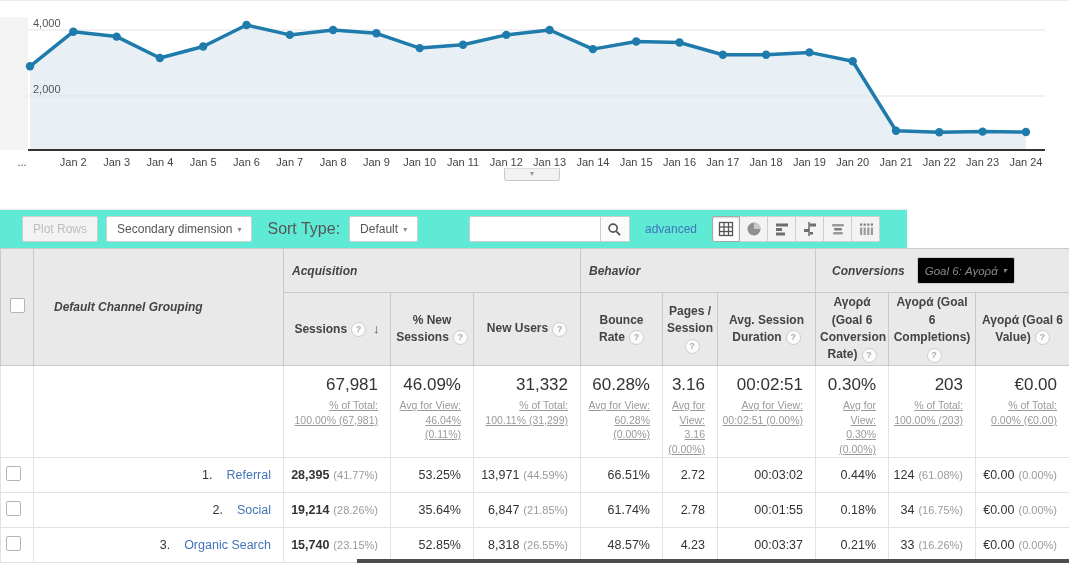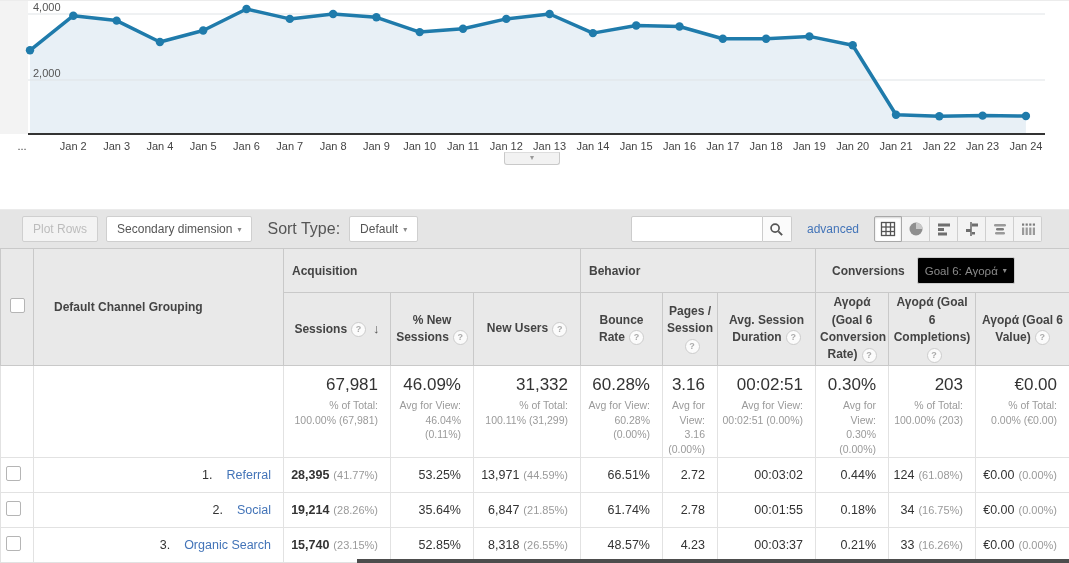--- a/index.html
+++ b/index.html
@@ -1,39 +1,39 @@
 <!DOCTYPE html>
 <html><head>
 <meta charset="utf-8">
 <style>
   html,body{margin:0;padding:0;background:#fff;}
   #app{position:relative;width:1069px;height:563px;overflow:hidden;background:#fff;
        font-family:"Liberation Sans",sans-serif;border-top:1px solid #ececec;box-sizing:border-box;}
 
   
-  .chart-section{position:absolute;top:0;left:0;width:1010px;height:163px;}
+  .chart-section{position:absolute;top:16px;left:0;width:1010px;height:163px;}
   #chart-svg{display:block;font-family:"Liberation Sans",sans-serif;}
   .chart-handle{position:absolute;left:504px;top:151px;width:54px;height:11px;background:#f2f2f2;
      border:1px solid #c9c9c9;border-top-color:#ddd;border-radius:0 0 3px 3px;text-align:center;
      font-size:8px;line-height:9px;color:#999;cursor:pointer;}
 
   
   .primary-row{position:absolute;top:163px;left:0;width:1069px;height:45px;background:#fff;
      border-bottom:1px solid #e0e0e0;display:flex;align-items:center;padding-left:8px;
      box-sizing:border-box;font-size:12px;}
   .pd-label{color:#666;}
   .pd-selected{color:#444;font-weight:bold;margin-left:10px;}
   .pd-link{color:#4374b8;margin-left:24px;cursor:pointer;}
   .pd-other{color:#4374b8;margin-left:24px;cursor:pointer;}
   .caret{font-size:8px;color:#888;margin-left:5px;vertical-align:1px;}
   .notch{position:absolute;left:159px;top:40px;width:9px;height:9px;background:#fff;
      border-left:1px solid #ccc;border-top:1px solid #ccc;transform:rotate(45deg);}
 
   
-  .toolbar{position:absolute;top:208px;left:0;width:1069px;height:39px;background:#e5e5e5;
+  .toolbar{position:absolute;top:208px;left:0;width:907px;height:39px;background:#5eead4;
      border-top:1px solid #ebebeb;display:flex;align-items:center;box-sizing:border-box;
      padding:0 27px 0 22px;}
   .btn{height:26px;border:1px solid #cfcfcf;border-radius:2px;background:#fff;font-size:12px;
      color:#555;display:inline-flex;align-items:center;padding:0 10px;box-sizing:border-box;cursor:pointer;}
   .btn.disabled{background:#f3f3f3;color:#bcbcbc;cursor:default;}
   .sort-label{font-size:16px;color:#555;margin:0 9px 0 15px;}
   .gap{margin-left:8px;}
   .search-wrap{margin-left:auto;display:flex;align-items:center;}
   .search-input{width:132px;height:26px;border:1px solid #ccc;border-radius:2px 0 0 2px;
      box-sizing:border-box;padding:0 6px;font-size:12px;outline:none;background:#fff;}
@@ -45,36 +45,36 @@
      display:flex;align-items:center;justify-content:center;box-sizing:border-box;cursor:pointer;}
   .vbtn:first-child{border-left:1px solid #cfcfcf;border-radius:2px 0 0 2px;}
   .vbtn:last-child{border-radius:0 2px 2px 0;}
   .vbtn.active{background:#fff;border:1px solid #a8a8a8;box-shadow:inset 0 1px 2px rgba(0,0,0,.18);}
 
   
   .table-section{position:absolute;top:247px;left:0;width:1069px;}
   table{border-collapse:collapse;table-layout:fixed;width:1069px;font-size:12px;}
   th,td{border:1px solid #ddd;padding:0;box-sizing:border-box;overflow:hidden;}
   thead th{background:#e9e9e9;border-color:#c9c9c9;color:#444;font-weight:bold;}
-  .group-row th{height:44px;vertical-align:middle;}
+  .group-row th{height:44px;vertical-align:middle;font-style:italic;}
   .ghead{text-align:left;padding-left:8px;font-size:12px;}
   .conv-inner{display:flex;align-items:center;gap:12px;padding-left:8px;}
   .goal-select{height:25px;background:#000000;border:1px solid #ccc;border-radius:2px;color:#8a8a8a;
      font-weight:normal;font-size:11.5px;display:inline-flex;align-items:center;padding:0 7px;cursor:pointer;}
   .cols-row th{height:73px;vertical-align:middle;text-align:center;font-size:12px;padding:0 4px;line-height:1.45;}
   .dim-head{text-align:left;padding-left:20px;font-size:12px;vertical-align:middle;}
   .cb-cell{text-align:center;vertical-align:middle;}
   .cbx{display:inline-block;width:13px;height:13px;border:1px solid #b5b5b5;border-radius:2px;background:#fff;cursor:pointer;}
   .q{display:inline-block;width:13px;height:13px;border-radius:50%;border:1px solid #ccc;background:#fbfbfb;
      color:#aaa;font-size:9px;line-height:13px;text-align:center;font-weight:bold;margin-left:4px;vertical-align:middle;cursor:default;}
   .sort-arrow{margin-left:7px;color:#555;font-size:13px;font-weight:bold;}
   tbody td{background:#fff;border-color:#e2e2e2;}
   .totals td{height:87px;vertical-align:top;text-align:right;padding:9px 12px 0 4px;}
   .tot-val{font-size:17px;color:#333;}
-  .tot-sub{font-size:10.5px;color:#9a9a9a;margin-top:3px;line-height:1.4;}
+  .tot-sub{font-size:10.5px;color:#9a9a9a;margin-top:3px;line-height:1.4;text-decoration:underline;}
   .drow td{height:35px;text-align:right;padding-right:12px;color:#333;font-size:12.5px;vertical-align:middle;}
   .dim-cell{text-align:left;padding-left:6px;}
   .rownum{display:inline-block;width:24px;text-align:right;margin-right:14px;color:#333;}
   .chan-link{color:#4374b8;cursor:pointer;}
   .pct{color:#9a9a9a;font-size:11px;margin-left:4px;}
   .col0 .v{font-weight:bold;}
   .hthumb{position:absolute;left:357px;top:558px;width:712px;height:4px;background:#4d4d4d;cursor:pointer;}
 </style>
 </head>
 <body>

